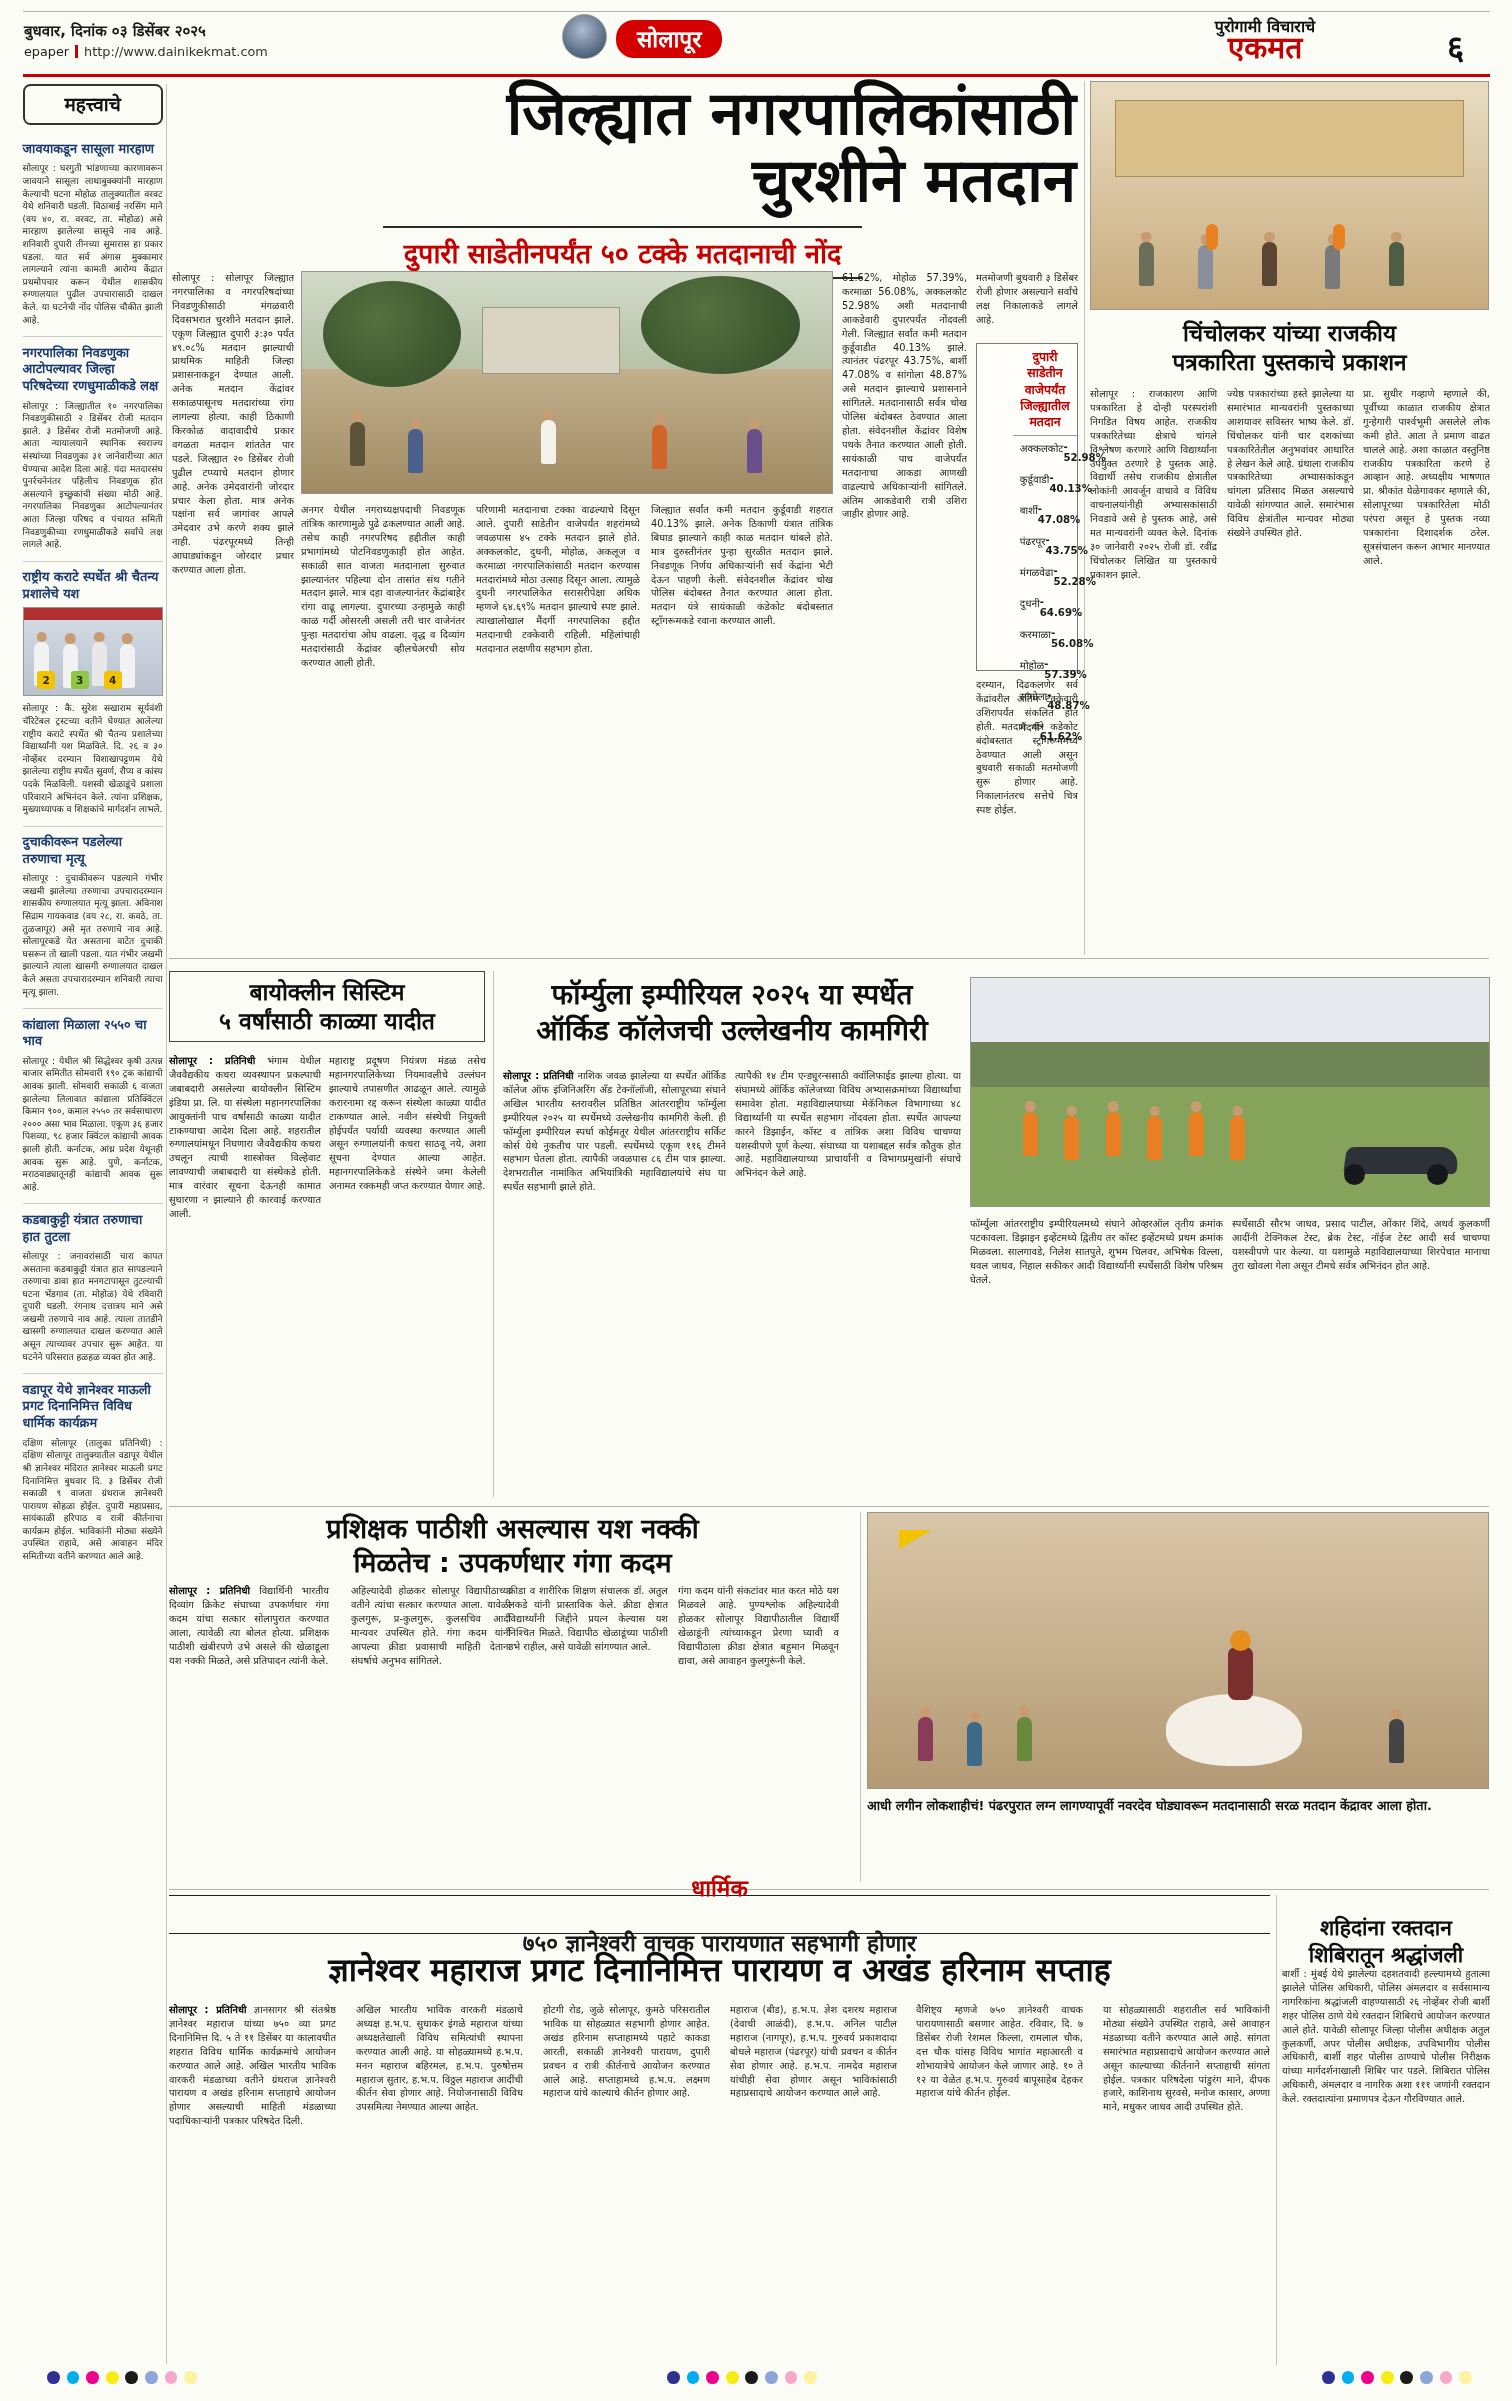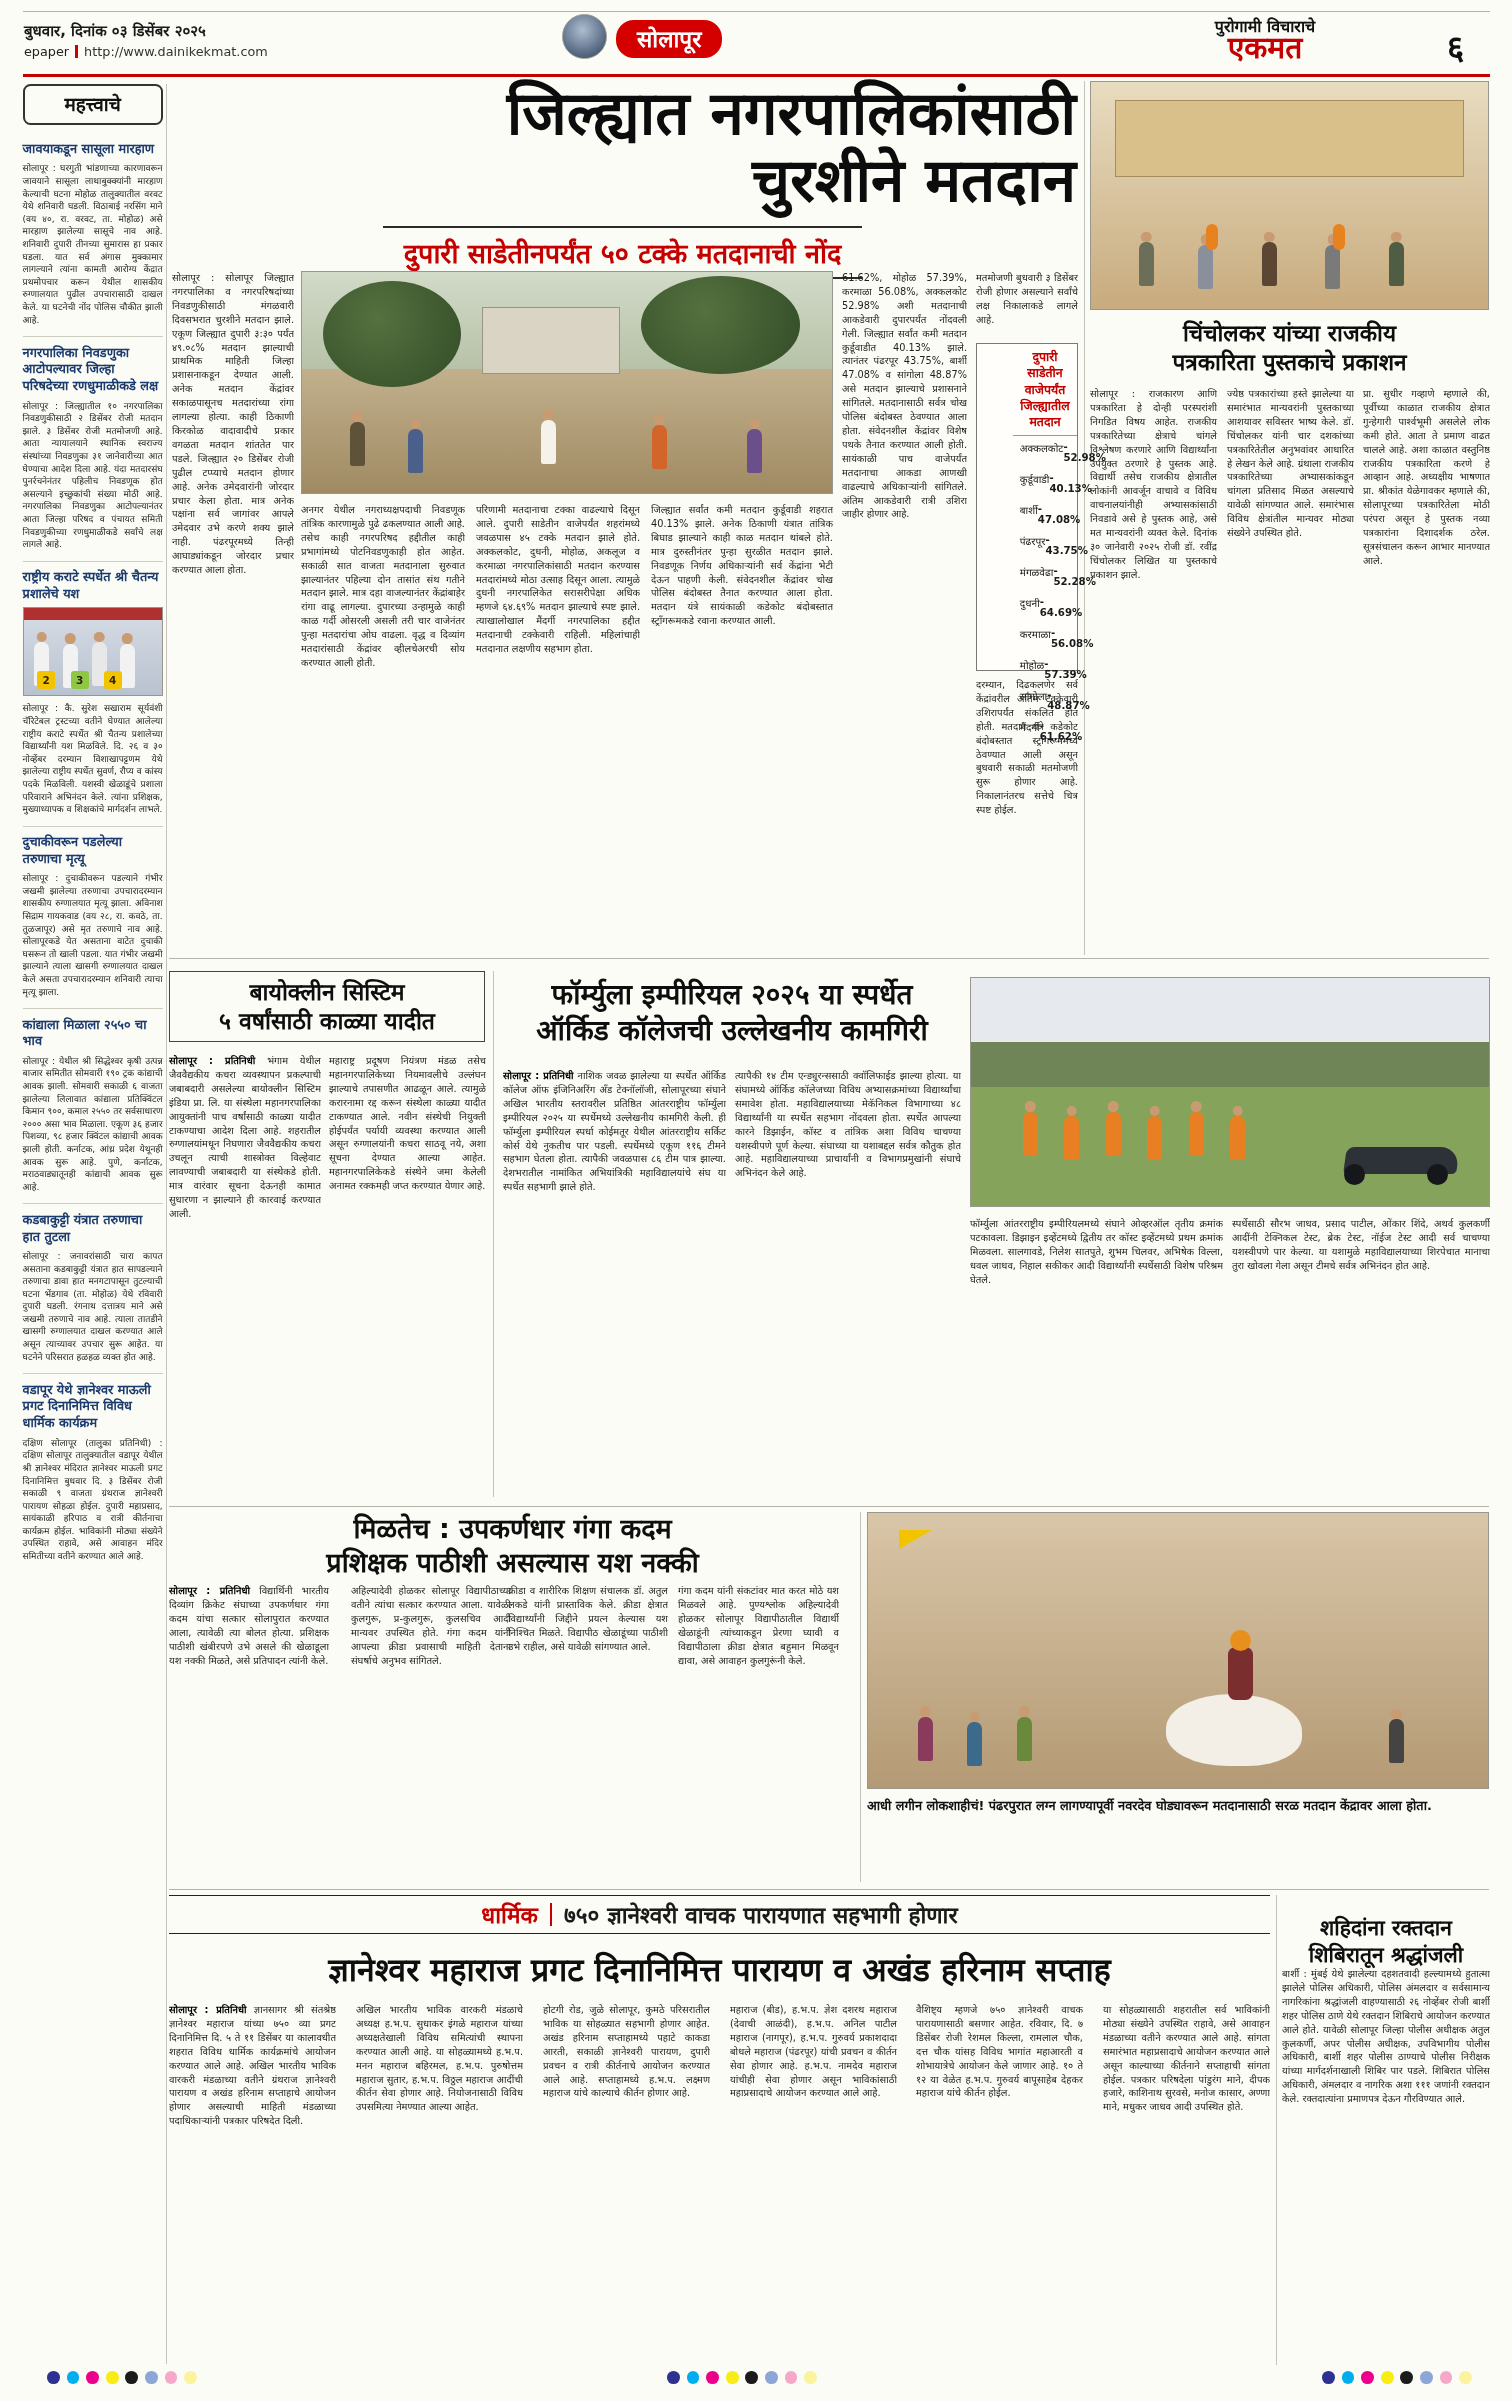--- a/index.html
+++ b/index.html
@@ -271,22 +271,22 @@
     </div>
     <div class="abs bt" style="left:735px;top:1069px;width:226px;height:426px;">त्यापैकी १४ टीम एन्ड्युरन्ससाठी क्वॉलिफाईड झाल्या होत्या. या संघामध्ये ऑर्किड कॉलेजच्या विविध अभ्यासक्रमांच्या विद्यार्थ्यांचा समावेश होता. महाविद्यालयाच्या मेकॅनिकल विभागाच्या ४८ विद्यार्थ्यांनी या स्पर्धेत सहभाग नोंदवला होता. स्पर्धेत आपल्या कारने डिझाईन, कॉस्ट व तांत्रिक अशा विविध चाचण्या यशस्वीपणे पूर्ण केल्या. संघाच्या या यशाबद्दल सर्वत्र कौतुक होत आहे. महाविद्यालयाच्या प्राचार्यांनी व विभागप्रमुखांनी संघाचे अभिनंदन केले आहे.</div>
     <div class="abs bt" style="left:970px;top:1217px;width:253px;height:280px;">फॉर्म्युला आंतरराष्ट्रीय इम्पीरियलमध्ये संघाने ओव्हरऑल तृतीय क्रमांक पटकावला. डिझाइन इव्हेंटमध्ये द्वितीय तर कॉस्ट इव्हेंटमध्ये प्रथम क्रमांक मिळवला. सालगावडे, निलेश सातपुते, शुभम चिलवर, अभिषेक विल्ला, धवल जाधव, निहाल सकीकर आदी विद्यार्थ्यांनी स्पर्धेसाठी विशेष परिश्रम घेतले.</div>
     <div class="abs bt" style="left:1232px;top:1217px;width:258px;height:280px;">स्पर्धेसाठी सौरभ जाधव, प्रसाद पाटील, ओंकार शिंदे, अथर्व कुलकर्णी आदींनी टेक्निकल टेस्ट, ब्रेक टेस्ट, नॉईज टेस्ट आदी सर्व चाचण्या यशस्वीपणे पार केल्या. या यशामुळे महाविद्यालयाच्या शिरपेचात मानाचा तुरा खोवला गेला असून टीमचे सर्वत्र अभिनंदन होत आहे.</div>
   </section>
 
   <div class="hrule" style="left:169px;top:1506px;width:1320px;"></div>
 
   <section>
     <div class="abs sec-head" style="left:169px;top:1512px;width:687px;font-size:27px;line-height:1.25;">
+      <div>प्रशिक्षक पाठीशी असल्यास यश नक्की</div>
       <div>मिळतेच : उपकर्णधार गंगा कदम</div>
-      <div>प्रशिक्षक पाठीशी असल्यास यश नक्की</div>
     </div>
     <div class="abs bt" style="left:169px;top:1584px;width:160px;height:300px;">
       <span class="byline">सोलापूर : प्रतिनिधी</span>
       <span>विद्यार्थिनी भारतीय दिव्यांग क्रिकेट संघाच्या उपकर्णधार गंगा कदम यांचा सत्कार सोलापुरात करण्यात आला, त्यावेळी त्या बोलत होत्या. प्रशिक्षक पाठीशी खंबीरपणे उभे असले की खेळाडूला यश नक्की मिळते, असे प्रतिपादन त्यांनी केले.</span>
     </div>
     <div class="abs bt" style="left:339px;top:1584px;width:160px;height:300px;margin-left:12px;">अहिल्यादेवी होळकर सोलापूर विद्यापीठाच्या वतीने त्यांचा सत्कार करण्यात आला. यावेळी कुलगुरू, प्र-कुलगुरू, कुलसचिव आदी मान्यवर उपस्थित होते. गंगा कदम यांनी आपल्या क्रीडा प्रवासाची माहिती देताना संघर्षाचे अनुभव सांगितले.</div>
     <div class="abs bt" style="left:508px;top:1584px;width:160px;height:300px;">क्रीडा व शारीरिक शिक्षण संचालक डॉ. अतुल लकडे यांनी प्रास्ताविक केले. क्रीडा क्षेत्रात विद्यार्थ्यांनी जिद्दीने प्रयत्न केल्यास यश निश्चित मिळते. विद्यापीठ खेळाडूंच्या पाठीशी उभे राहील, असे यावेळी सांगण्यात आले.</div>
     <div class="abs bt" style="left:678px;top:1584px;width:161px;height:300px;">गंगा कदम यांनी संकटांवर मात करत मोठे यश मिळवले आहे. पुण्यश्लोक अहिल्यादेवी होळकर सोलापूर विद्यापीठातील विद्यार्थी खेळाडूंनी त्यांच्याकडून प्रेरणा घ्यावी व विद्यापीठाला क्रीडा क्षेत्रात बहुमान मिळवून द्यावा, असे आवाहन कुलगुरूंनी केले.</div>
   </section>
 
@@ -302,21 +302,21 @@
       <div class="abs" style="left:58%;bottom:32%;width:25.6px;height:53px;background:#7a2e2e;border-radius:7.5px;"></div>
       <div class="abs" style="left:58.4%;bottom:50%;width:21px;height:21px;border-radius:50%;background:#e8901e;"></div>
       <div class="person" style="left:84%;bottom:9%;background:#444;"></div>
     </div>
     <figcaption class="abs cap" style="left:867px;top:1797px;width:622px;">आधी लगीन लोकशाहीचं! पंढरपुरात लग्न लागण्यापूर्वी नवरदेव घोड्यावरून मतदानासाठी सरळ मतदान केंद्रावर आला होता.</figcaption>
   </figure>
 
   <div class="hrule" style="left:169px;top:1889px;width:1320px;"></div>
 
   <section>
-    <div class="abs banner" style="left:169px;top:1895px;width:1101px;height:39px;">
+    <div class="abs banner" style="left:169px;top:1895px;width:1101px;height:39px;flex-direction:column;">
       <span class="label">धार्मिक</span>
       <span class="bar"></span>
       <span class="text">७५० ज्ञानेश्वरी वाचक पारायणात सहभागी होणार</span>
     </div>
     <div class="abs sec-head" style="left:169px;top:1947px;width:1101px;font-size:32px;">ज्ञानेश्वर महाराज प्रगट दिनानिमित्त पारायण व अखंड हरिनाम सप्ताह</div>
     <div class="abs bt" style="left:169px;top:2003px;width:167px;height:361px;">
       <span class="byline">सोलापूर : प्रतिनिधी</span>
       <span>ज्ञानसागर श्री संतश्रेष्ठ ज्ञानेश्वर महाराज यांच्या ७५० व्या प्रगट दिनानिमित्त द‍ि. ५ ते ११ डिसेंबर या कालावधीत शहरात विविध धार्मिक कार्यक्रमांचे आयोजन करण्यात आले आहे. अखिल भारतीय भाविक वारकरी मंडळाच्या वतीने ग्रंथराज ज्ञानेश्वरी पारायण व अखंड हरिनाम सप्ताहाचे आयोजन होणार असल्याची माहिती मंडळाच्या पदाधिकाऱ्यांनी पत्रकार परिषदेत दिली.</span>
     </div>
     <div class="abs bt" style="left:356px;top:2003px;width:167px;height:361px;">अखिल भारतीय भाविक वारकरी मंडळाचे अध्यक्ष ह.भ.प. सुधाकर इंगळे महाराज यांच्या अध्यक्षतेखाली विविध समित्यांची स्थापना करण्यात आली आहे. या सोहळ्यामध्ये ह.भ.प. मनन महाराज बहिरमल, ह.भ.प. पुरुषोत्तम महाराज सुतार, ह.भ.प. विठ्ठल महाराज आदींची कीर्तन सेवा होणार आहे. नियोजनासाठी विविध उपसमित्या नेमण्यात आल्या आहेत.</div>

